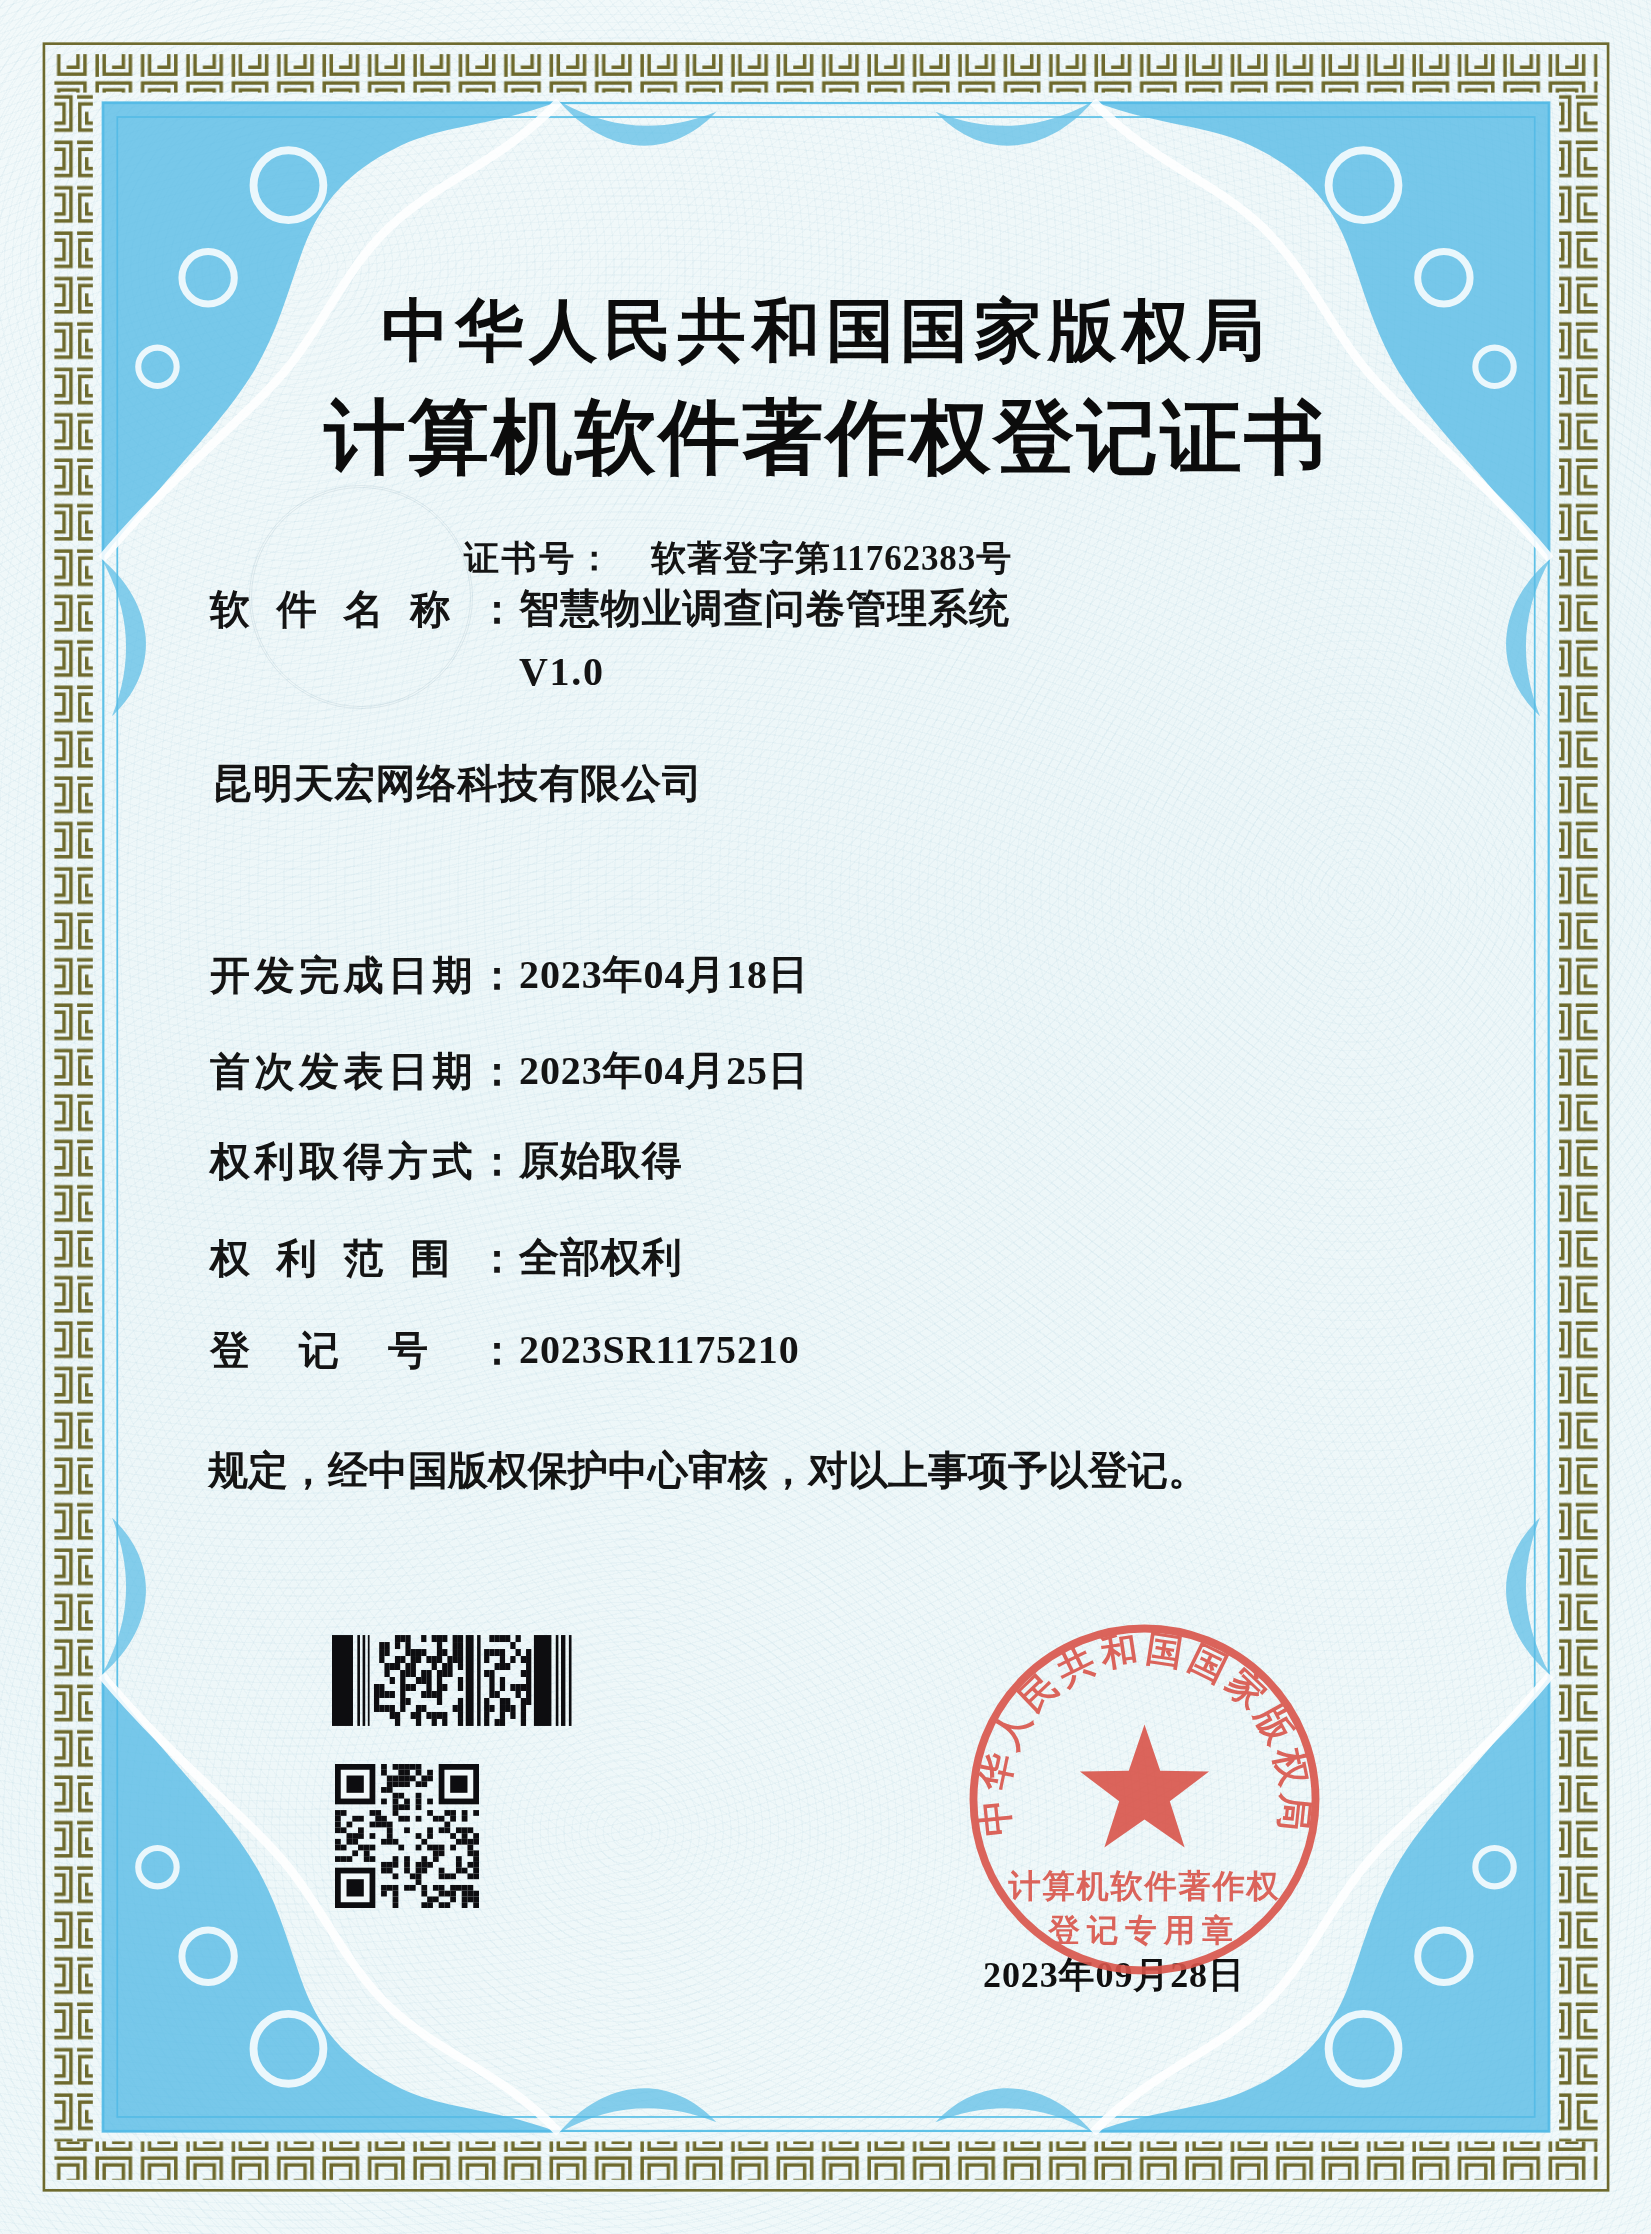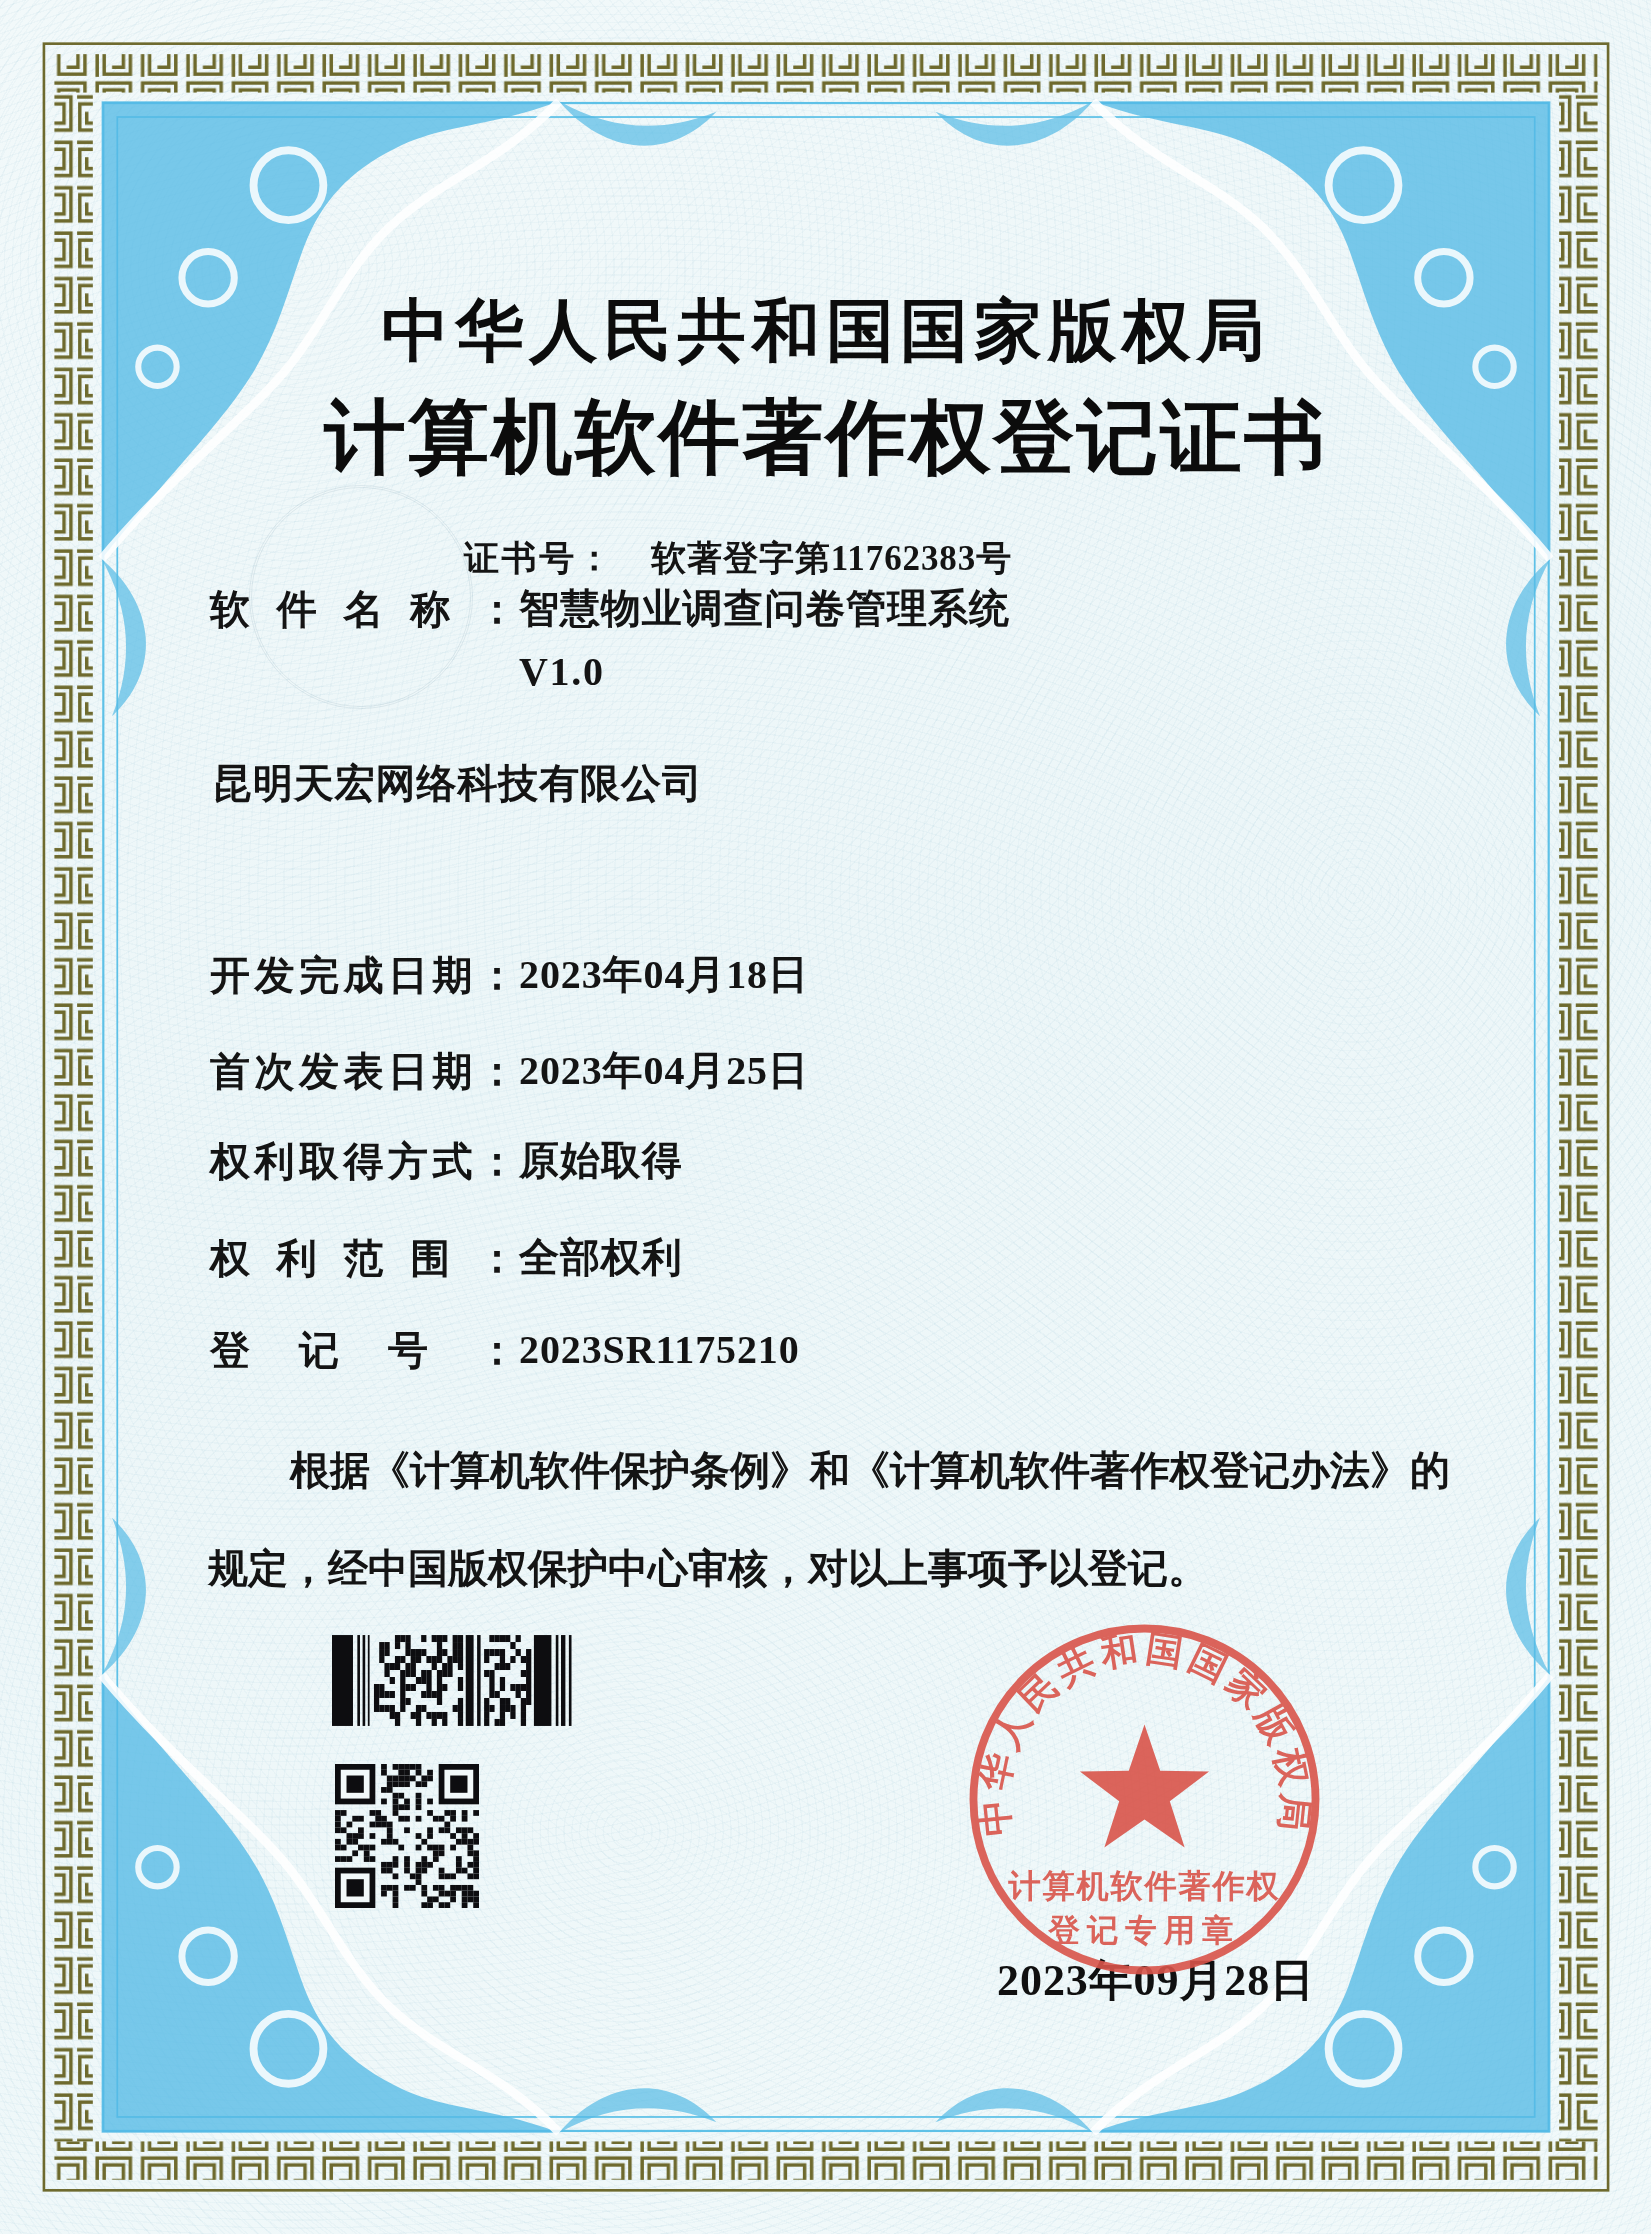--- a/index.html
+++ b/index.html
@@ -29,21 +29,21 @@
     display:inline-block;width:307px;text-align:justify;text-align-last:justify;
     font-family:"Liberation Sans","DejaVu Sans",sans-serif;font-weight:800;font-size:40px;line-height:52px;
   }
   .fvalue{margin-left:2px;font-weight:700;font-size:40px;line-height:52px;letter-spacing:0.9px;}
   .fvalue .v2{display:block;margin-top:10.5px;letter-spacing:1.7px;}
   .statement{position:absolute;left:208px;top:1422px;width:1249px;font-size:40px;font-weight:600;color:#141414;line-height:98px;z-index:3;}
   .statement .ln1{text-indent:82px;white-space:nowrap;}
   .statement .ln2{white-space:nowrap;}
   .barcode{position:absolute;left:332px;top:1635px;z-index:3;}
   .qrcode{position:absolute;left:335px;top:1764px;z-index:3;}
-  .issue-date{position:absolute;left:983px;top:1951px;width:332px;text-align:right;font-size:44px;font-weight:600;color:#101010;z-index:4;letter-spacing:0.9px;}
+  .issue-date{position:absolute;left:983px;top:1951px;width:332px;text-align:left;font-size:36px;font-weight:600;color:#101010;z-index:4;letter-spacing:0.9px;}
   .seal{position:absolute;left:963px;top:1618px;z-index:5;opacity:.9;}
   .watermark{position:absolute;left:249px;top:485px;width:218px;height:218px;border:3.5px double rgba(145,172,186,.22);border-radius:50%;z-index:2;}
 </style>
 </head>
 <body>
 
 <div class="page">
 
   <svg class="frame" width="1652" height="2234" viewBox="0 0 1891 2558">
     <defs>
@@ -126,21 +126,20 @@
     <span class="flabel">权利取得方式：</span>
     <span class="fvalue">原始取得</span>
   </div>
 
   <div class="frow" style="top:1324px">
     <span class="flabel">登记号：</span>
     <span class="fvalue">2023SR1175210</span>
   </div>
 
   <div class="statement">
-    <div class="ln1">根据《计算机软件保护条例》和《计算机软件著作权登记办法》的</div>
     <div class="ln2">规定，经中国版权保护中心审核，对以上事项予以登记。</div>
   </div>
 
   <svg id="barcode" class="barcode" width="243" height="91" viewBox="0 0 278 104">
       <rect x="0" y="0" width="24" height="104" fill="#0d0d10"></rect>
       <rect x="29" y="0" width="3" height="104" fill="#0d0d10"></rect>
       <rect x="35" y="0" width="3" height="104" fill="#0d0d10"></rect>
       <rect x="41" y="0" width="2" height="104" fill="#0d0d10"></rect>
       <rect x="48" y="56" width="6" height="8" fill="#0d0d10"></rect>
       <rect x="48" y="64" width="6" height="8" fill="#0d0d10"></rect>

